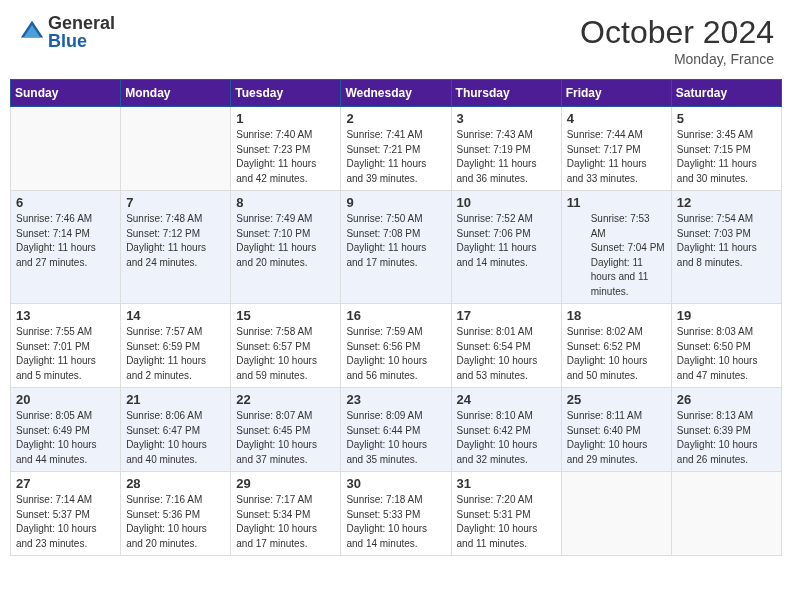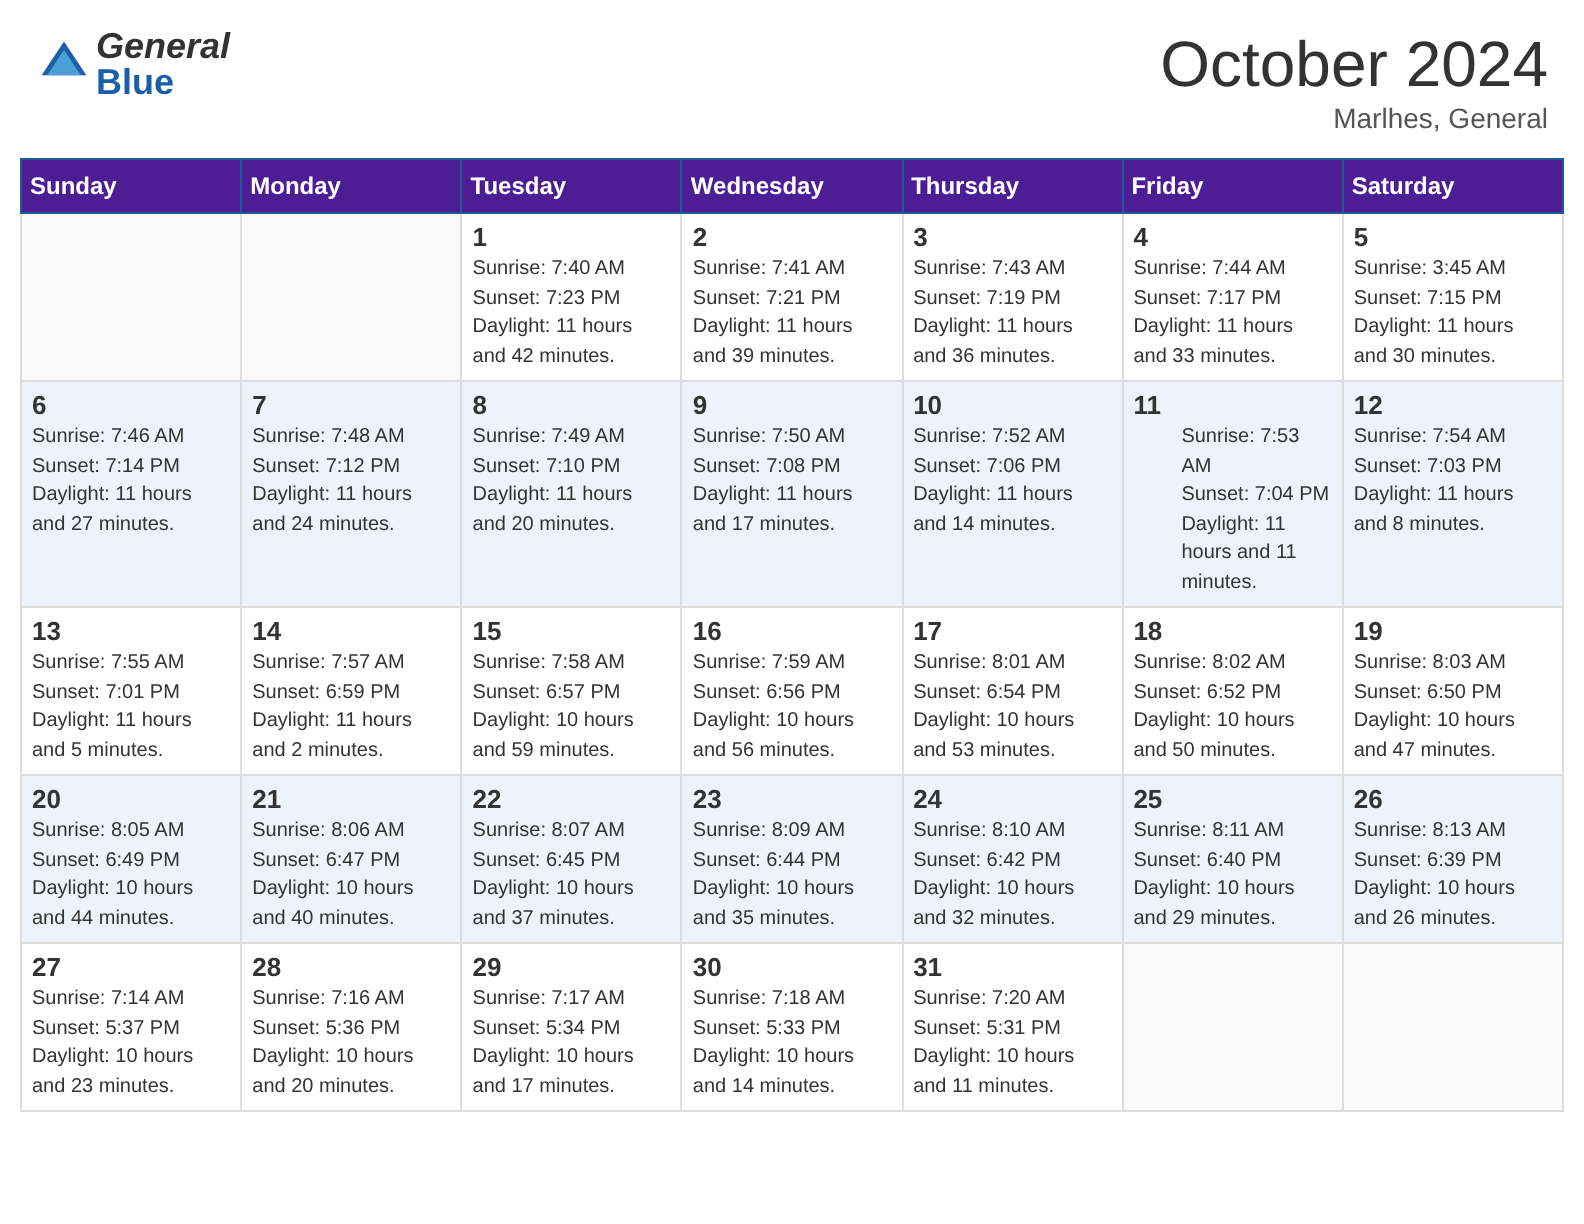--- a/index.html
+++ b/index.html
@@ -22,21 +22,21 @@
       align-items: center;
       gap: 2px;
     }
     .logo-text {
       display: flex;
       flex-direction: column;
       font-size: 18px;
       font-weight: bold;
       line-height: 1;
     }
-    .logo-general { color: #333; font-style: italic; }
+    .logo-general { color: #333; }
     .logo-blue { color: #1a5fa8; }
     .logo-icon {
       width: 28px;
       height: 28px;
     }
     .title-block {
       text-align: right;
     }
     .month-title {
       font-size: 32px;
@@ -99,21 +99,21 @@
       <polygon points="20,4 36,28 4,28" fill="#1a5fa8"></polygon>
       <polygon points="20,10 32,28 8,28" fill="#4a9fd4"></polygon>
     </svg>
     <div class="logo-text">
       <span class="logo-general">General</span>
       <span class="logo-blue">Blue</span>
     </div>
   </div>
   <div class="title-block">
     <div class="month-title">October 2024</div>
-    <div class="location">Marlhes, General</div>
+    <div class="location">Monday, France</div>
   </div>
 </div>
 
 <table class="calendar">
   <thead>
     <tr>
       <th>Sunday</th>
       <th>Monday</th>
       <th>Tuesday</th>
       <th>Wednesday</th>

